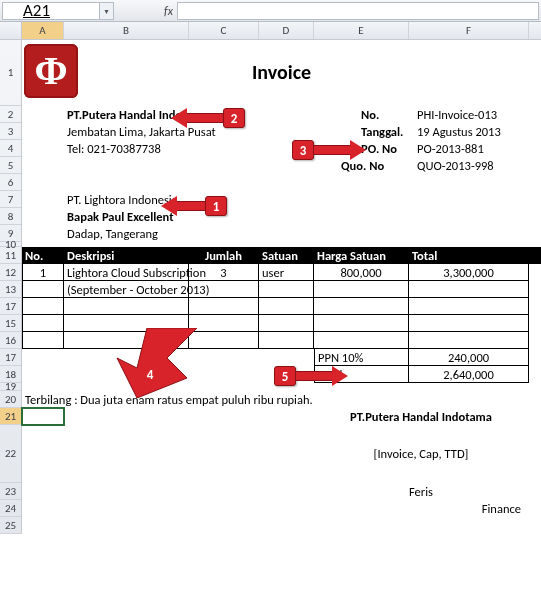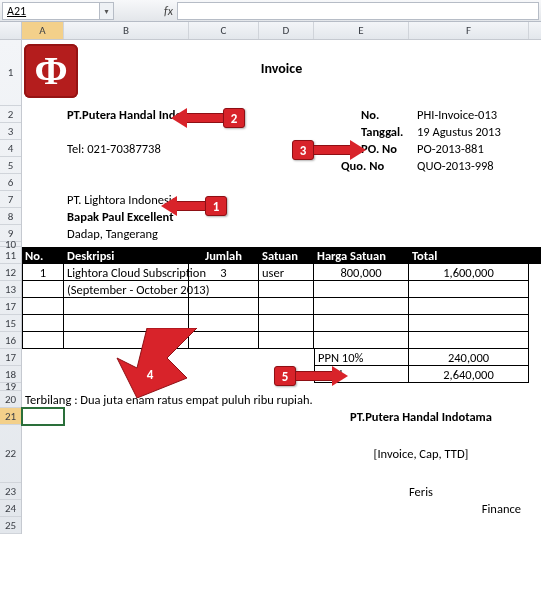--- a/index.html
+++ b/index.html
@@ -22,22 +22,22 @@
     align-items: center;
     padding: 0 2px;
   }
   .namebox {
     width: 98px;
     height: 18px;
     background: #fff;
     border: 1px solid #b6bcc6;
     display: flex;
     align-items: center;
-    padding: 0 4px;
-    font-size: 12px;
+    padding: 0 20px;
+    font-size: 17px;
     text-decoration: underline;
   }
   .namebox-dd {
     width: 14px; height: 18px;
     border: 1px solid #b6bcc6;
     border-left: none;
     background: #eef1f5;
     display:flex;align-items:center;justify-content:center;
     font-size:8px;color:#555;
   }
@@ -100,21 +100,21 @@
   .cell {
     border-right: 1px solid #e3e6ea00;
     border-bottom: 1px solid #e3e6ea00;
     padding: 1px 3px;
     font-size: 12.5px;
     line-height: 1.2;
     overflow: visible;
     white-space: nowrap;
   }
   .hR1{height:66px} .hStd{height:17px} .hR10{height:5px} .hR19{height:8px} .hR22{height:58px}
-  .title { font-size: 14px; font-weight: bold; text-align:center; width:100%; position:absolute; left:0; top:20px;}
+  .title { font-size: 20px; font-weight: bold; text-align:center; width:100%; position:absolute; left:0; top:20px;}
   .logo {
     width:54px;height:54px;background:#b41d1d;border-radius:6px;
     display:flex;align-items:center;justify-content:center;
     position:absolute; left:2px; top:4px;
     box-shadow: inset 0 0 0 2px #951313;
   }
   .logo span{color:#fff;font-size:40px;font-family:Georgia,serif;font-weight:bold;line-height:1;}
   .bold{font-weight:bold}
   .blackhdr{background:#000;color:#fff;font-weight:bold}
   .tborder .cell{border-right:1px solid #000;border-bottom:1px solid #000}
@@ -200,20 +200,21 @@
 
       <div class="row hStd">
         <div class="cell wA"></div>
         <div class="cell bold" style="width:250px">PT.Putera Handal Indotama</div>
         <div class="cell bold" style="position:absolute;left:336px">No.</div>
         <div class="cell" style="position:absolute;left:392px">PHI-Invoice-013</div>
       </div>
 
       <div class="row hStd">
         <div class="cell wA"></div>
+        <div class="cell" style="width:250px">Jembatan Lima, Jakarta Pusat</div>
         <div class="cell bold" style="position:absolute;left:336px">Tanggal.</div>
         <div class="cell" style="position:absolute;left:392px">19 Agustus 2013</div>
       </div>
 
       <div class="row hStd">
         <div class="cell wA"></div>
         <div class="cell" style="width:250px">Tel: 021-70387738</div>
         <div class="cell bold" style="position:absolute;left:336px">PO. No</div>
         <div class="cell" style="position:absolute;left:392px">PO-2013-881</div>
       </div>
@@ -254,21 +255,21 @@
         <div class="cell wE">Harga Satuan</div>
         <div class="cell wF">Total</div>
       </div>
 
       <div class="row hStd tborder">
         <div class="cell wA right">1</div>
         <div class="cell wB" style="overflow:visible">Lightora Cloud Subscription</div>
         <div class="cell wC right">3</div>
         <div class="cell wD">user</div>
         <div class="cell wE right">800,000</div>
-        <div class="cell wF right">1,600,000</div>
+        <div class="cell wF right">3,300,000</div>
       </div>
       <div class="row hStd tborder">
         <div class="cell wA"></div>
         <div class="cell wB" style="overflow:visible">(September - October 2013)</div>
         <div class="cell wC"></div>
           <div class="cell wD"></div>
           <div class="cell wE"></div>
           <div class="cell wF"></div>
       </div>
       <div class="row hStd tborder">

